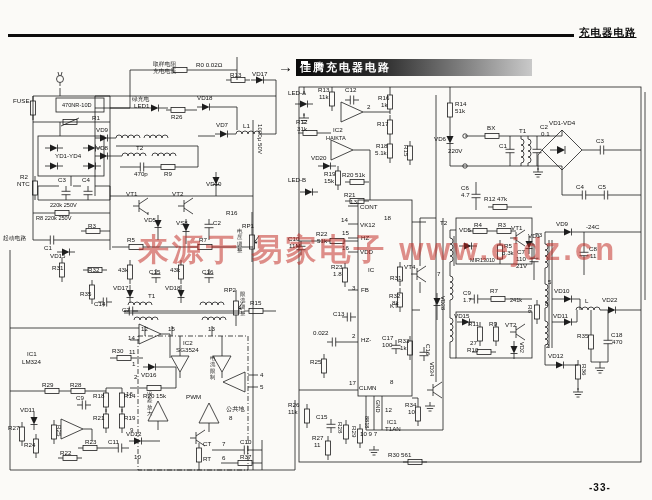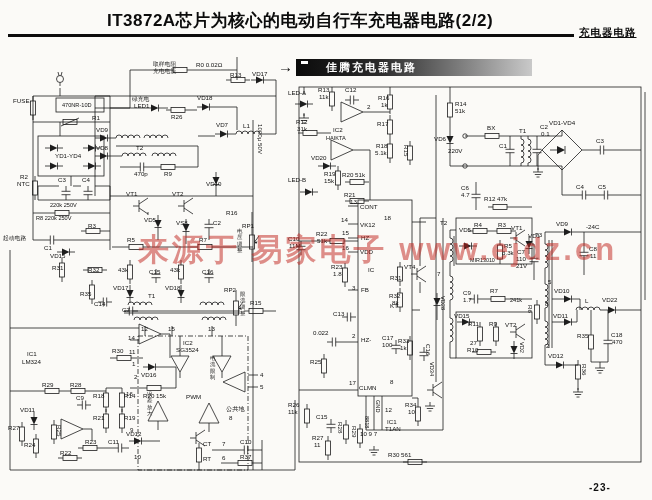--- a/index.html
+++ b/index.html
@@ -9,37 +9,36 @@
   html,body{margin:0;padding:0;background:#e8e8e8;}
   #page{position:relative;width:652px;height:500px;background:var(--paper);
     font-family:"Liberation Sans","DejaVu Sans",sans-serif;overflow:hidden;color:#111;}
   .title{position:absolute;top:9px;left:0;width:600px;text-align:center;
     font-size:17px;font-weight:bold;letter-spacing:0.5px;color:#0c0c0c;}
   .rule{position:absolute;top:34px;left:8px;width:566px;height:2.6px;background:#0c0c0c;}
   .cat{position:absolute;top:26px;left:579px;font-size:10.5px;font-weight:bold;color:#0c0c0c;letter-spacing:1px;text-decoration:underline;}
   .arrow{position:absolute;top:58px;left:278px;font-size:15px;font-weight:bold;color:#0c0c0c;}
   .banner{position:absolute;top:59px;left:296px;width:236px;height:17px;
     background:linear-gradient(to right,var(--banner_dark) 0%,#2a2a2a 35%,#8a8a8a 75%,var(--banner_light) 100%);
-    color:#fff;font-size:11px;font-weight:bold;letter-spacing:2px;line-height:17px;padding-left:30px;box-sizing:border-box;}
+    color:#fff;font-size:11px;font-weight:bold;letter-spacing:2px;line-height:17px;padding-left:4px;box-sizing:border-box;}
   .banner::before{content:"";position:absolute;left:5px;top:2px;width:7px;height:2.5px;background:#fff;}
   .wm{position:absolute;top:229px;left:138px;font-size:31px;font-weight:bold;
     letter-spacing:3px;color:var(--watermark);opacity:0.52;white-space:nowrap;pointer-events:none;z-index:5;}
   .pageno{position:absolute;top:482px;left:589px;font-size:10px;font-weight:bold;letter-spacing:1px;}
   svg{position:absolute;top:0;left:0;}
   .w line,.w path,.w rect,.w circle,svg use{stroke:var(--line);stroke-width:0.8;fill:none;}
   .f{fill:var(--line);stroke:none;}
   .dash{stroke-dasharray:5 2 1 2;}
   text{fill:#141414;font-family:"Liberation Sans","DejaVu Sans",sans-serif;}
 </style>
 </head>
 <body>
 
 <div id="page">
 
-  <div class="title">IT3872A芯片为核心的电动自行车充电器电路(2/2)</div>
   <div class="rule"></div>
   <div class="cat">充电器电路</div>
 
   <div class="arrow">→</div>
   <div class="banner">
     <span>佳腾充电器电路</span>
   </div>
 
   <svg id="sch" width="652" height="500" viewBox="0 0 652 500">
     <defs>
@@ -563,14 +562,14 @@
         <text x="540" y="129" font-size="6.2">C2</text>
         <text x="541" y="136" font-size="6.2">0.1</text>
         <text x="549" y="125" font-size="6.2">VD1-VD4</text>
         <text x="596" y="143" font-size="6.2">C3</text>
         <text x="576" y="189" font-size="6.2">C4</text>
         <text x="598" y="189" font-size="6.2">C5</text>
       </g>
   </svg>
 
   <div class="wm">来源于 易家电子 www.ejdz.cn</div>
-  <div class="pageno">-23-</div>
+  <div class="pageno">-33-</div>
 </div>
 
 </body></html>

